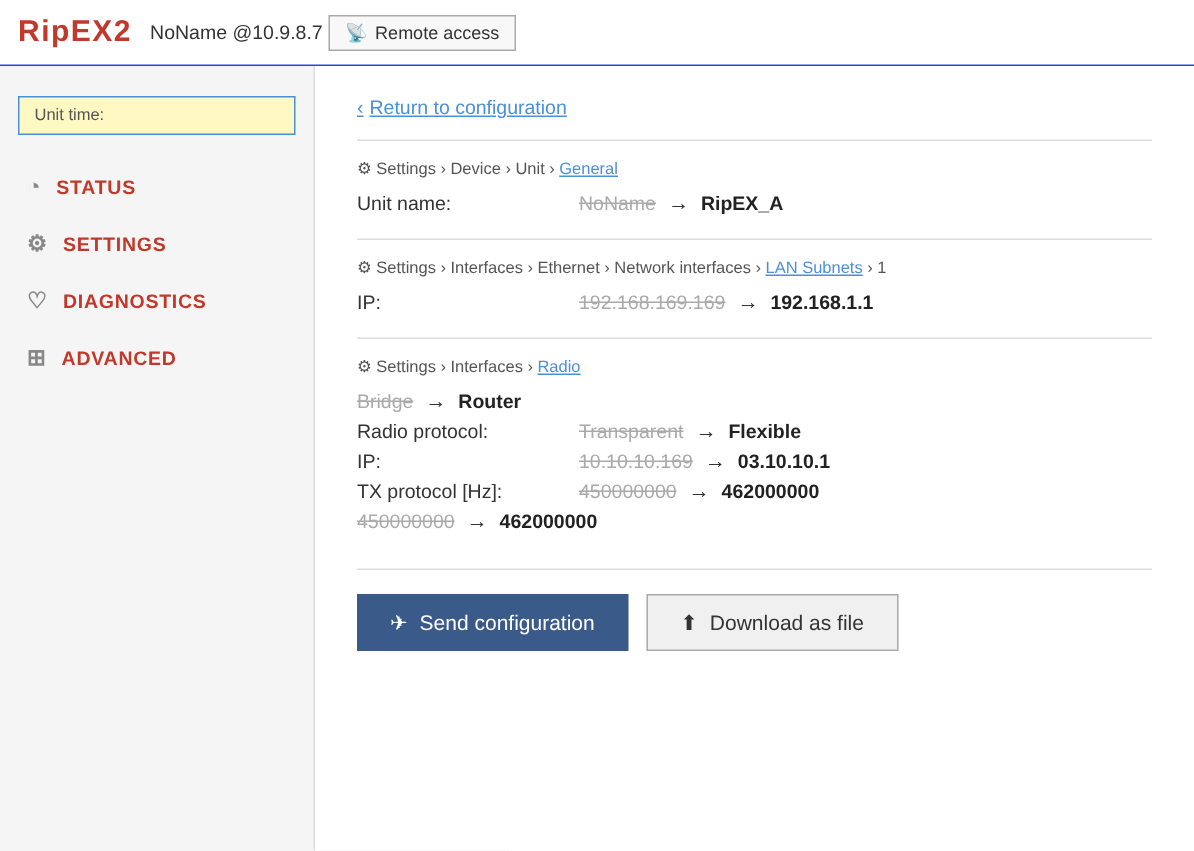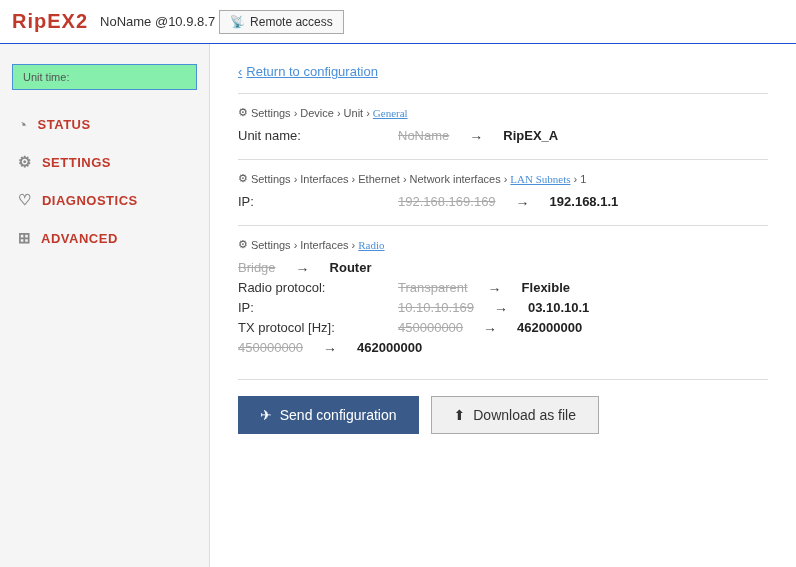--- a/index.html
+++ b/index.html
@@ -49,21 +49,21 @@
       width: 210px;
       background: #f5f5f5;
       border-right: 1px solid #ddd;
       padding: 12px 0;
       flex-shrink: 0;
     }
     .unit-time-box {
       border: 1px solid #4a90d9;
       margin: 8px 12px 16px 12px;
       padding: 6px 10px;
-      background: #86efac;
+      background: #fef9c3;
     }
     .unit-time-label { font-size: 11px; color: #555; }
     .unit-time-value { font-size: 13px; color: #222; }
 
     .nav-item {
       display: flex;
       align-items: center;
       gap: 10px;
       padding: 10px 18px;
       cursor: pointer;
@@ -108,28 +108,28 @@
 
     .breadcrumb {
       font-size: 11px;
       color: #555;
       margin-bottom: 8px;
       display: flex;
       align-items: center;
       gap: 3px;
       flex-wrap: wrap;
     }
-    .breadcrumb a { color: #4a90d9; text-decoration: underline; font-family: Liberation Serif, serif; }
+    .breadcrumb a { color: #4a90d9; text-decoration: underline; }
     .breadcrumb .sep { color: #555; }
     .breadcrumb .plain { color: #555; }
 
     .change-row {
       display: flex;
       align-items: flex-end;
-      gap: 20px;
+      gap: 8px;
       margin-bottom: 4px;
       font-size: 13px;
     }
     .change-label {
       min-width: 140px;
       color: #333;
       font-weight: normal;
     }
     .old-value {
       color: #aaa;

